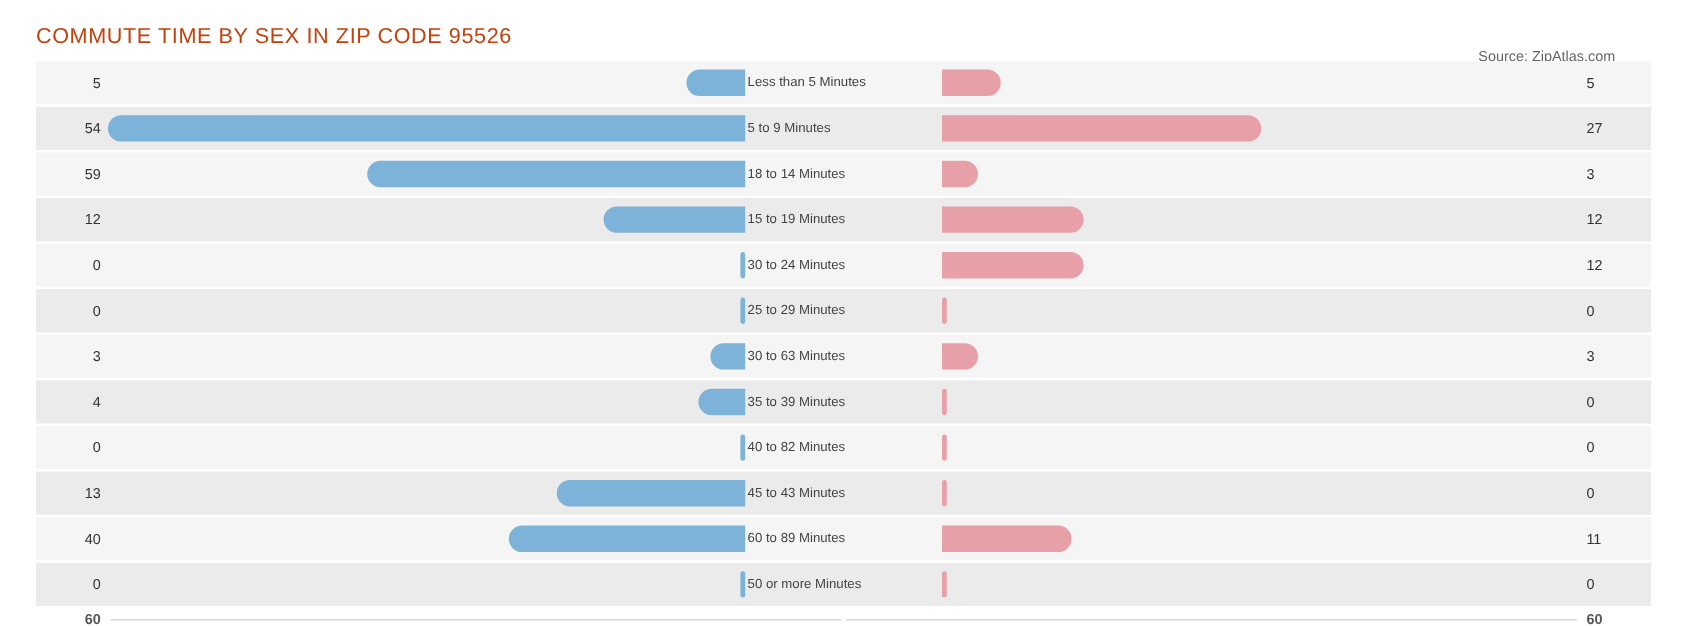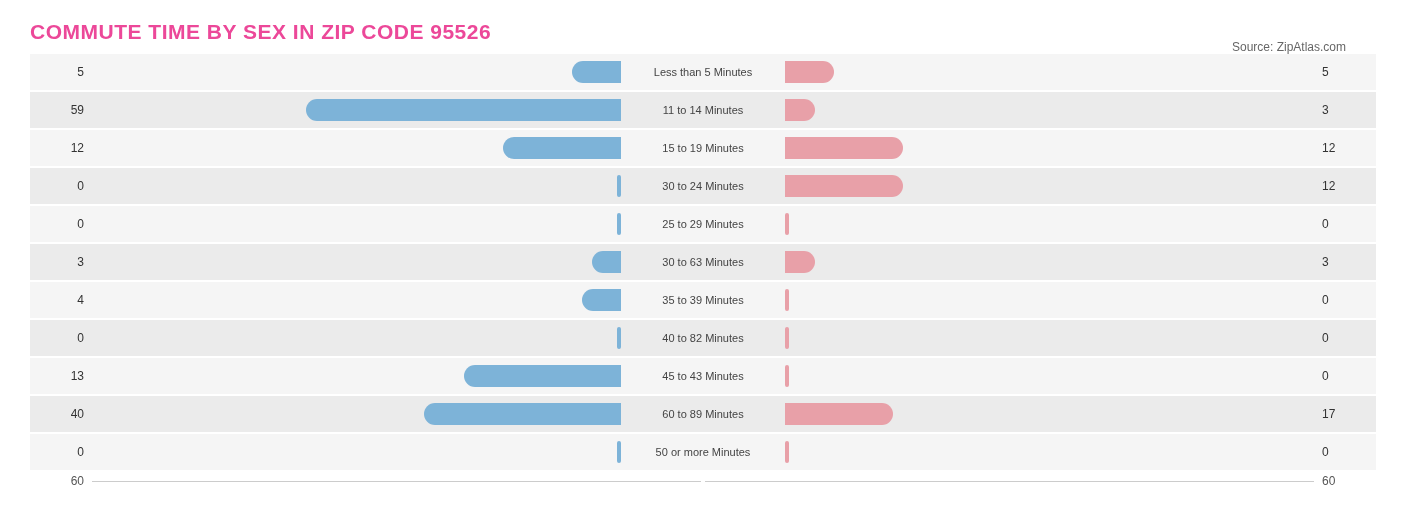--- a/index.html
+++ b/index.html
@@ -4,23 +4,23 @@
   <style>
     * { box-sizing: border-box; margin: 0; padding: 0; }
     body {
       font-family: Arial, sans-serif;
       background: #fff;
       width: 1406px;
       min-height: 522px;
       padding: 20px 30px;
     }
     .chart-title {
-      font-size: 21px;
-      font-weight: bold;
-      color: #ec4899;
+      font-size: 18px;
+      font-weight: normal;
+      color: #c2410c;
       text-transform: uppercase;
       letter-spacing: 0.5px;
       margin-bottom: 4px;
     }
     .source {
       position: absolute;
       top: 20px;
       right: 30px;
       font-size: 12px;
       color: #666;
@@ -67,21 +67,20 @@
     .right-bars {
       flex: 1;
       display: flex;
       justify-content: flex-start;
       align-items: center;
       height: 22px;
       padding-left: 2px;
     }
     .label-center {
       width: 160px;
-      text-align: center;
       font-size: 11px;
       color: #444;
       flex-shrink: 0;
       z-index: 1;
     }
     .right-val {
       width: 60px;
       text-align: left;
       padding-left: 6px;
       font-size: 12px;
@@ -100,20 +99,21 @@
       border-radius: 0 11px 11px 0;
       min-width: 0;
     }
     .bar-male.zero, .bar-female.zero {
       width: 4px;
       border-radius: 2px;
     }
     .axis-row {
       display: flex;
       margin-top: 4px;
+      font-weight: bold;
     }
     .axis-left {
       width: 60px;
       text-align: right;
       padding-right: 6px;
       font-size: 12px;
       color: #555;
     }
     .axis-right {
       width: 60px;
@@ -149,26 +149,39 @@
         <div class="bar-male" style="width:49.166666666666664px"></div>
       </div>
       <div class="label-center">Less than 5 Minutes</div>
       <div class="right-bars">
         <div class="bar-female" style="width:49.166666666666664px"></div>
       </div>
     </div>
     <div class="right-val">5</div>
   </div>
       <div class="row">
+    <div class="left-val">54</div>
+    <div class="bar-section">
+      <div class="left-bars">
+        <div class="bar-male" style="width:531px"></div>
+      </div>
+      <div class="label-center">5 to 9 Minutes</div>
+      <div class="right-bars">
+        <div class="bar-female" style="width:265.5px"></div>
+      </div>
+    </div>
+    <div class="right-val">27</div>
+  </div>
+      <div class="row">
     <div class="left-val">59</div>
     <div class="bar-section">
       <div class="left-bars">
         <div class="bar-male" style="width:314.66666666666663px"></div>
       </div>
-      <div class="label-center">11 to 14 Minutes</div>
+      <div class="label-center">18 to 14 Minutes</div>
       <div class="right-bars">
         <div class="bar-female" style="width:29.5px"></div>
       </div>
     </div>
     <div class="right-val">3</div>
   </div>
       <div class="row">
     <div class="left-val">12</div>
     <div class="bar-section">
       <div class="left-bars">
@@ -263,21 +276,21 @@
     <div class="left-val">40</div>
     <div class="bar-section">
       <div class="left-bars">
         <div class="bar-male" style="width:196.66666666666666px"></div>
       </div>
       <div class="label-center">60 to 89 Minutes</div>
       <div class="right-bars">
         <div class="bar-female" style="width:108.16666666666666px"></div>
       </div>
     </div>
-    <div class="right-val">17</div>
+    <div class="right-val">11</div>
   </div>
       <div class="row">
     <div class="left-val">0</div>
     <div class="bar-section">
       <div class="left-bars">
         <div class="bar-male zero" style="width:4px"></div>
       </div>
       <div class="label-center">50 or more Minutes</div>
       <div class="right-bars">
         <div class="bar-female zero" style="width:4px"></div>

